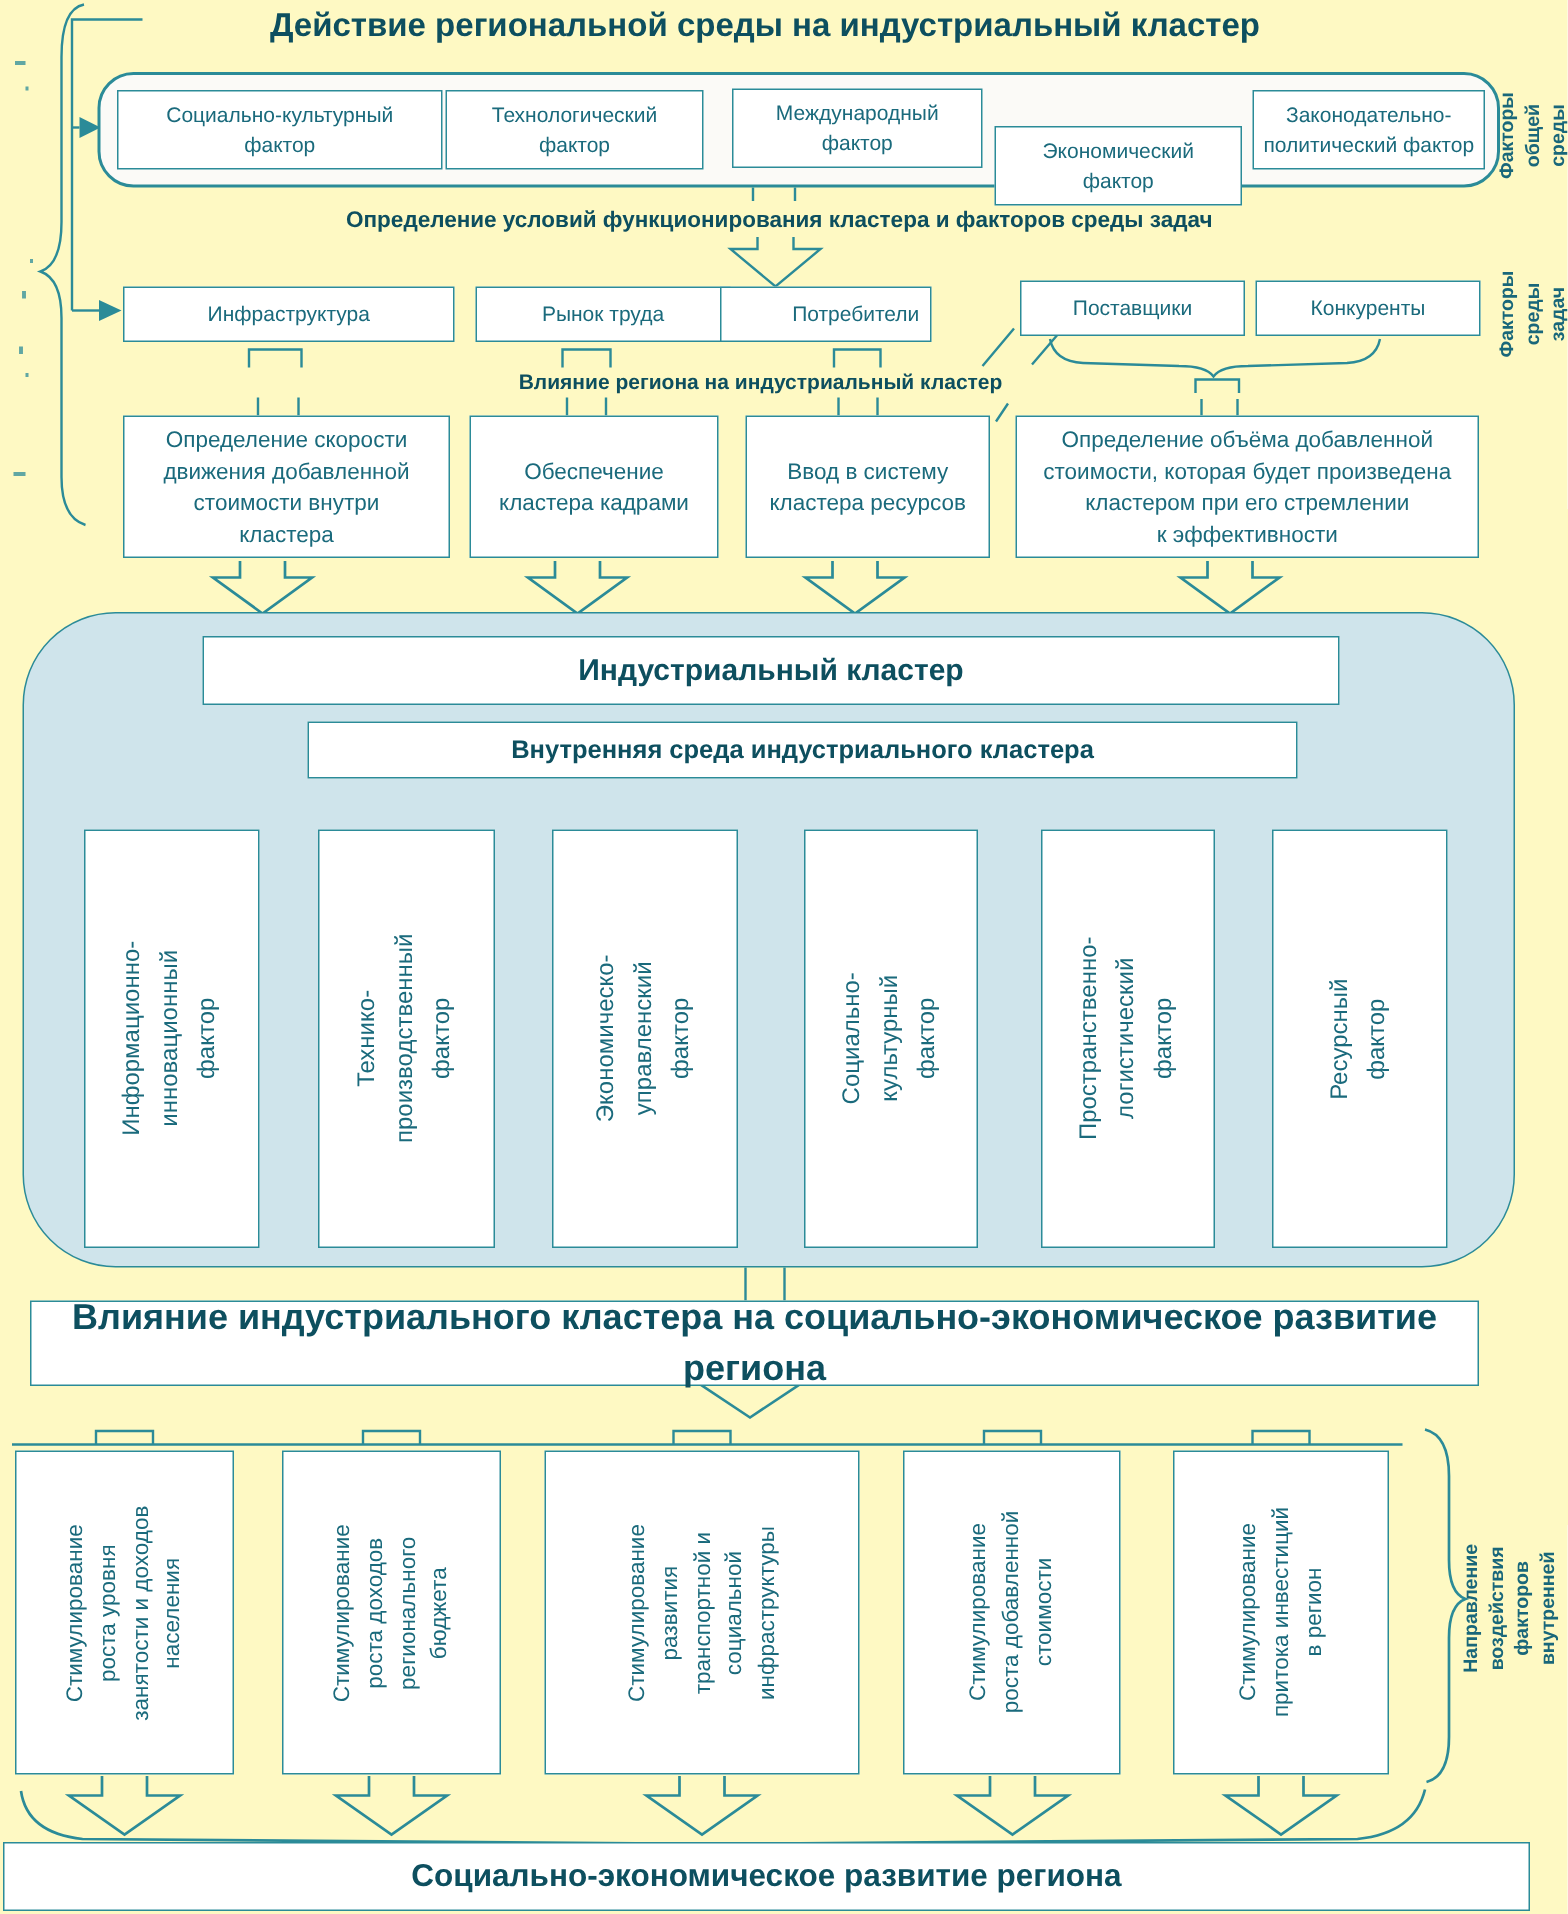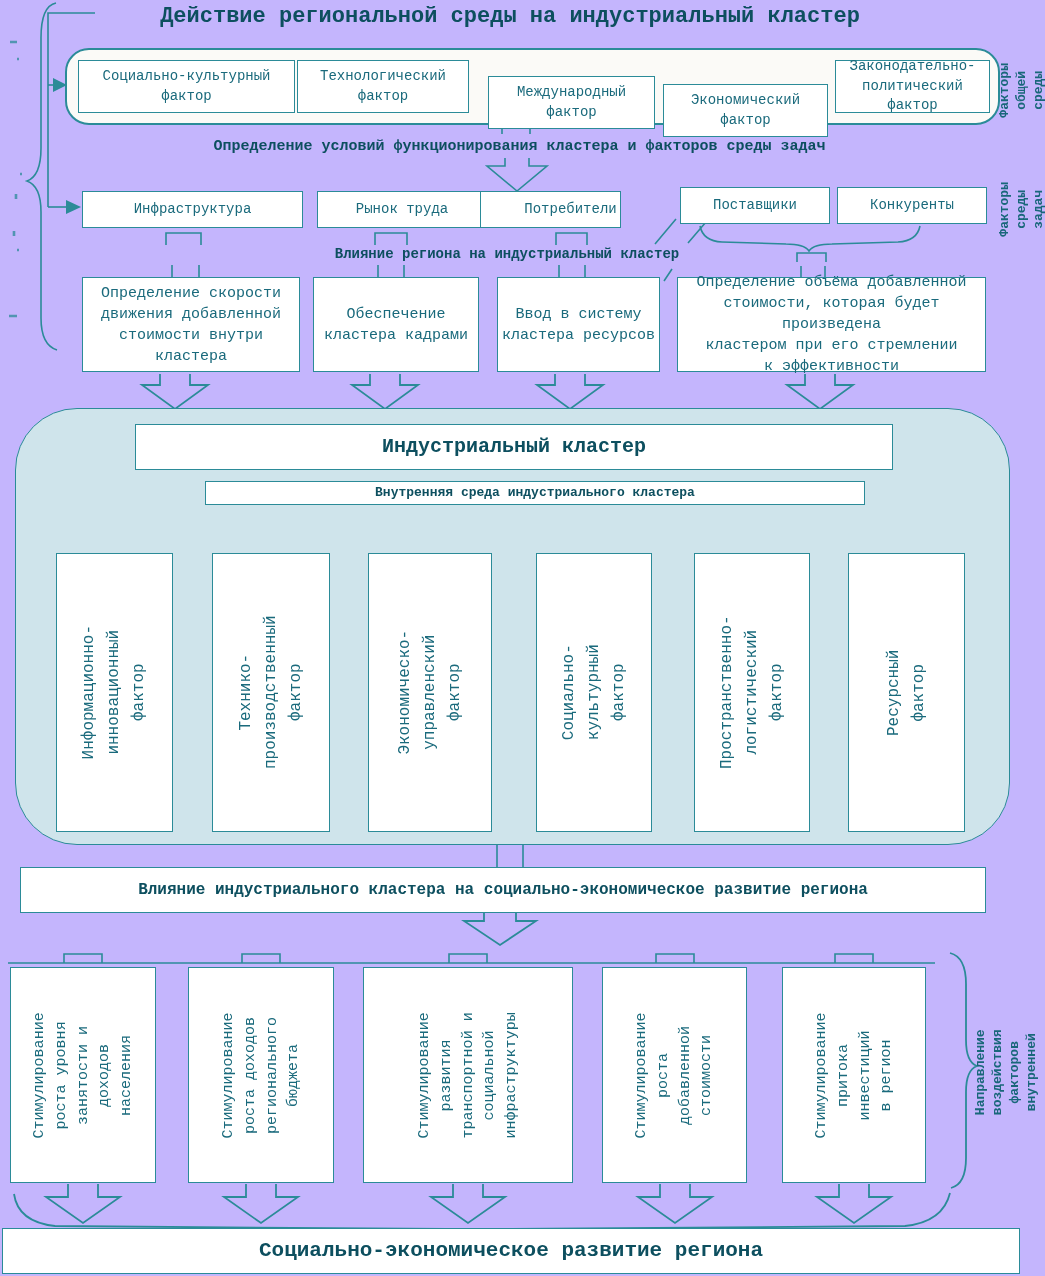--- a/index.html
+++ b/index.html
@@ -1,18 +1,18 @@
 <!DOCTYPE html>
 <html><head>
 <meta charset="utf-8">
 <style>
   html,body{margin:0;padding:0;background:#fbfaf7;}
   .canvas{
-    position:relative;width:1045px;height:1276px;background:#c4b5fd;
-    font-family:Liberation Mono, monospace;overflow:hidden;
+    position:relative;width:1045px;height:1276px;background:#fef9c3;
+    font-family:Liberation Sans, sans-serif;overflow:hidden;
   }
   .lines{position:absolute;left:0;top:0;width:1045px;height:1276px;}
   .box{
     position:absolute;background:#ffffff;border:1.6px solid #2b8b98;
     box-sizing:border-box;display:flex;align-items:center;justify-content:center;
     text-align:center;color:#1a6a7c;white-space:pre-line;line-height:1.4;
   }
   .btxt{
     position:absolute;text-align:center;font-weight:bold;color:#0d4f5f;
     white-space:pre-line;
@@ -116,21 +116,21 @@
     </g>
   </svg>
 
   <div class="btxt" style="left:110px;top:4px;width:800px;font-size:22px;">Действие региональной среды на индустриальный кластер</div>
 
   <div class="round1"></div>
   <div class="box f14" style="left:78px;top:60px;width:217px;height:53px;">Социально-культурный
 фактор</div>
   <div class="box f14" style="left:297px;top:60px;width:172px;height:53px;">Технологический
 фактор</div>
-  <div class="box f14" style="left:488px;top:76px;width:167px;height:53px;">Международный
+  <div class="box f14" style="left:488px;top:59px;width:167px;height:53px;">Международный
 фактор</div>
   <div class="box f14" style="left:663px;top:60px;width:165px;height:53px;margin-top:24px;">Экономический
 фактор</div>
   <div class="box f14" style="left:835px;top:60px;width:155px;height:53px;">Законодательно-
 политический фактор</div>
 
   <div class="vlabel" style="left:1000px;top:44px;width:44px;height:92px;">
     <span>Факторы
 общей среды</span>
   </div>
@@ -158,21 +158,21 @@
 кластера кадрами</div>
   <div class="box f15" style="left:497px;top:277px;width:163px;height:95px;">Ввод в систему
 кластера ресурсов</div>
   <div class="box f15" style="left:677px;top:277px;width:309px;height:95px;">Определение объёма добавленной
 стоимости, которая будет произведена
 кластером при его стремлении
 к эффективности</div>
 
   <div class="cluster"></div>
   <div class="box" style="left:135px;top:424px;width:758px;height:46px;font-size:20px;font-weight:bold;color:#0d4f5f;">Индустриальный кластер</div>
-  <div class="box" style="left:205px;top:481px;width:660px;height:24px;font-size:13px;font-weight:bold;color:#0d4f5f;">Внутренняя среда индустриального кластера</div>
+  <div class="box" style="left:205px;top:481px;width:660px;height:38px;font-size:17px;font-weight:bold;color:#0d4f5f;">Внутренняя среда индустриального кластера</div>
 
   <div class="box vbox vfactor" style="left:56px;top:553px;width:117px;height:279px;">
     <span>Информационно-
 инновационный
 фактор</span>
     </div>
   <div class="box vbox vfactor" style="left:212px;top:553px;width:118px;height:279px;">
     <span>Технико-производственный
 фактор</span>
     </div>
@@ -189,21 +189,21 @@
   <div class="box vbox vfactor" style="left:694px;top:553px;width:116px;height:279px;">
     <span>Пространственно-
 логистический
 фактор</span>
     </div>
   <div class="box vbox vfactor" style="left:848px;top:553px;width:117px;height:279px;">
     <span>Ресурсный
 фактор</span>
     </div>
 
-  <div class="box" style="left:20px;top:867px;width:966px;height:46px;font-size:16px;font-weight:bold;color:#0d4f5f;">Влияние индустриального кластера на социально-экономическое развитие региона</div>
+  <div class="box" style="left:20px;top:867px;width:966px;height:57px;font-size:24px;font-weight:bold;color:#0d4f5f;">Влияние индустриального кластера на социально-экономическое развитие региона</div>
 
   <div class="box vbox vstim" style="left:10px;top:967px;width:146px;height:216px;">
     <span>Стимулирование
 роста уровня
 занятости и доходов
 населения</span>
     </div>
   <div class="box vbox vstim" style="left:188px;top:967px;width:146px;height:216px;">
     <span>Стимулирование
 роста доходов

